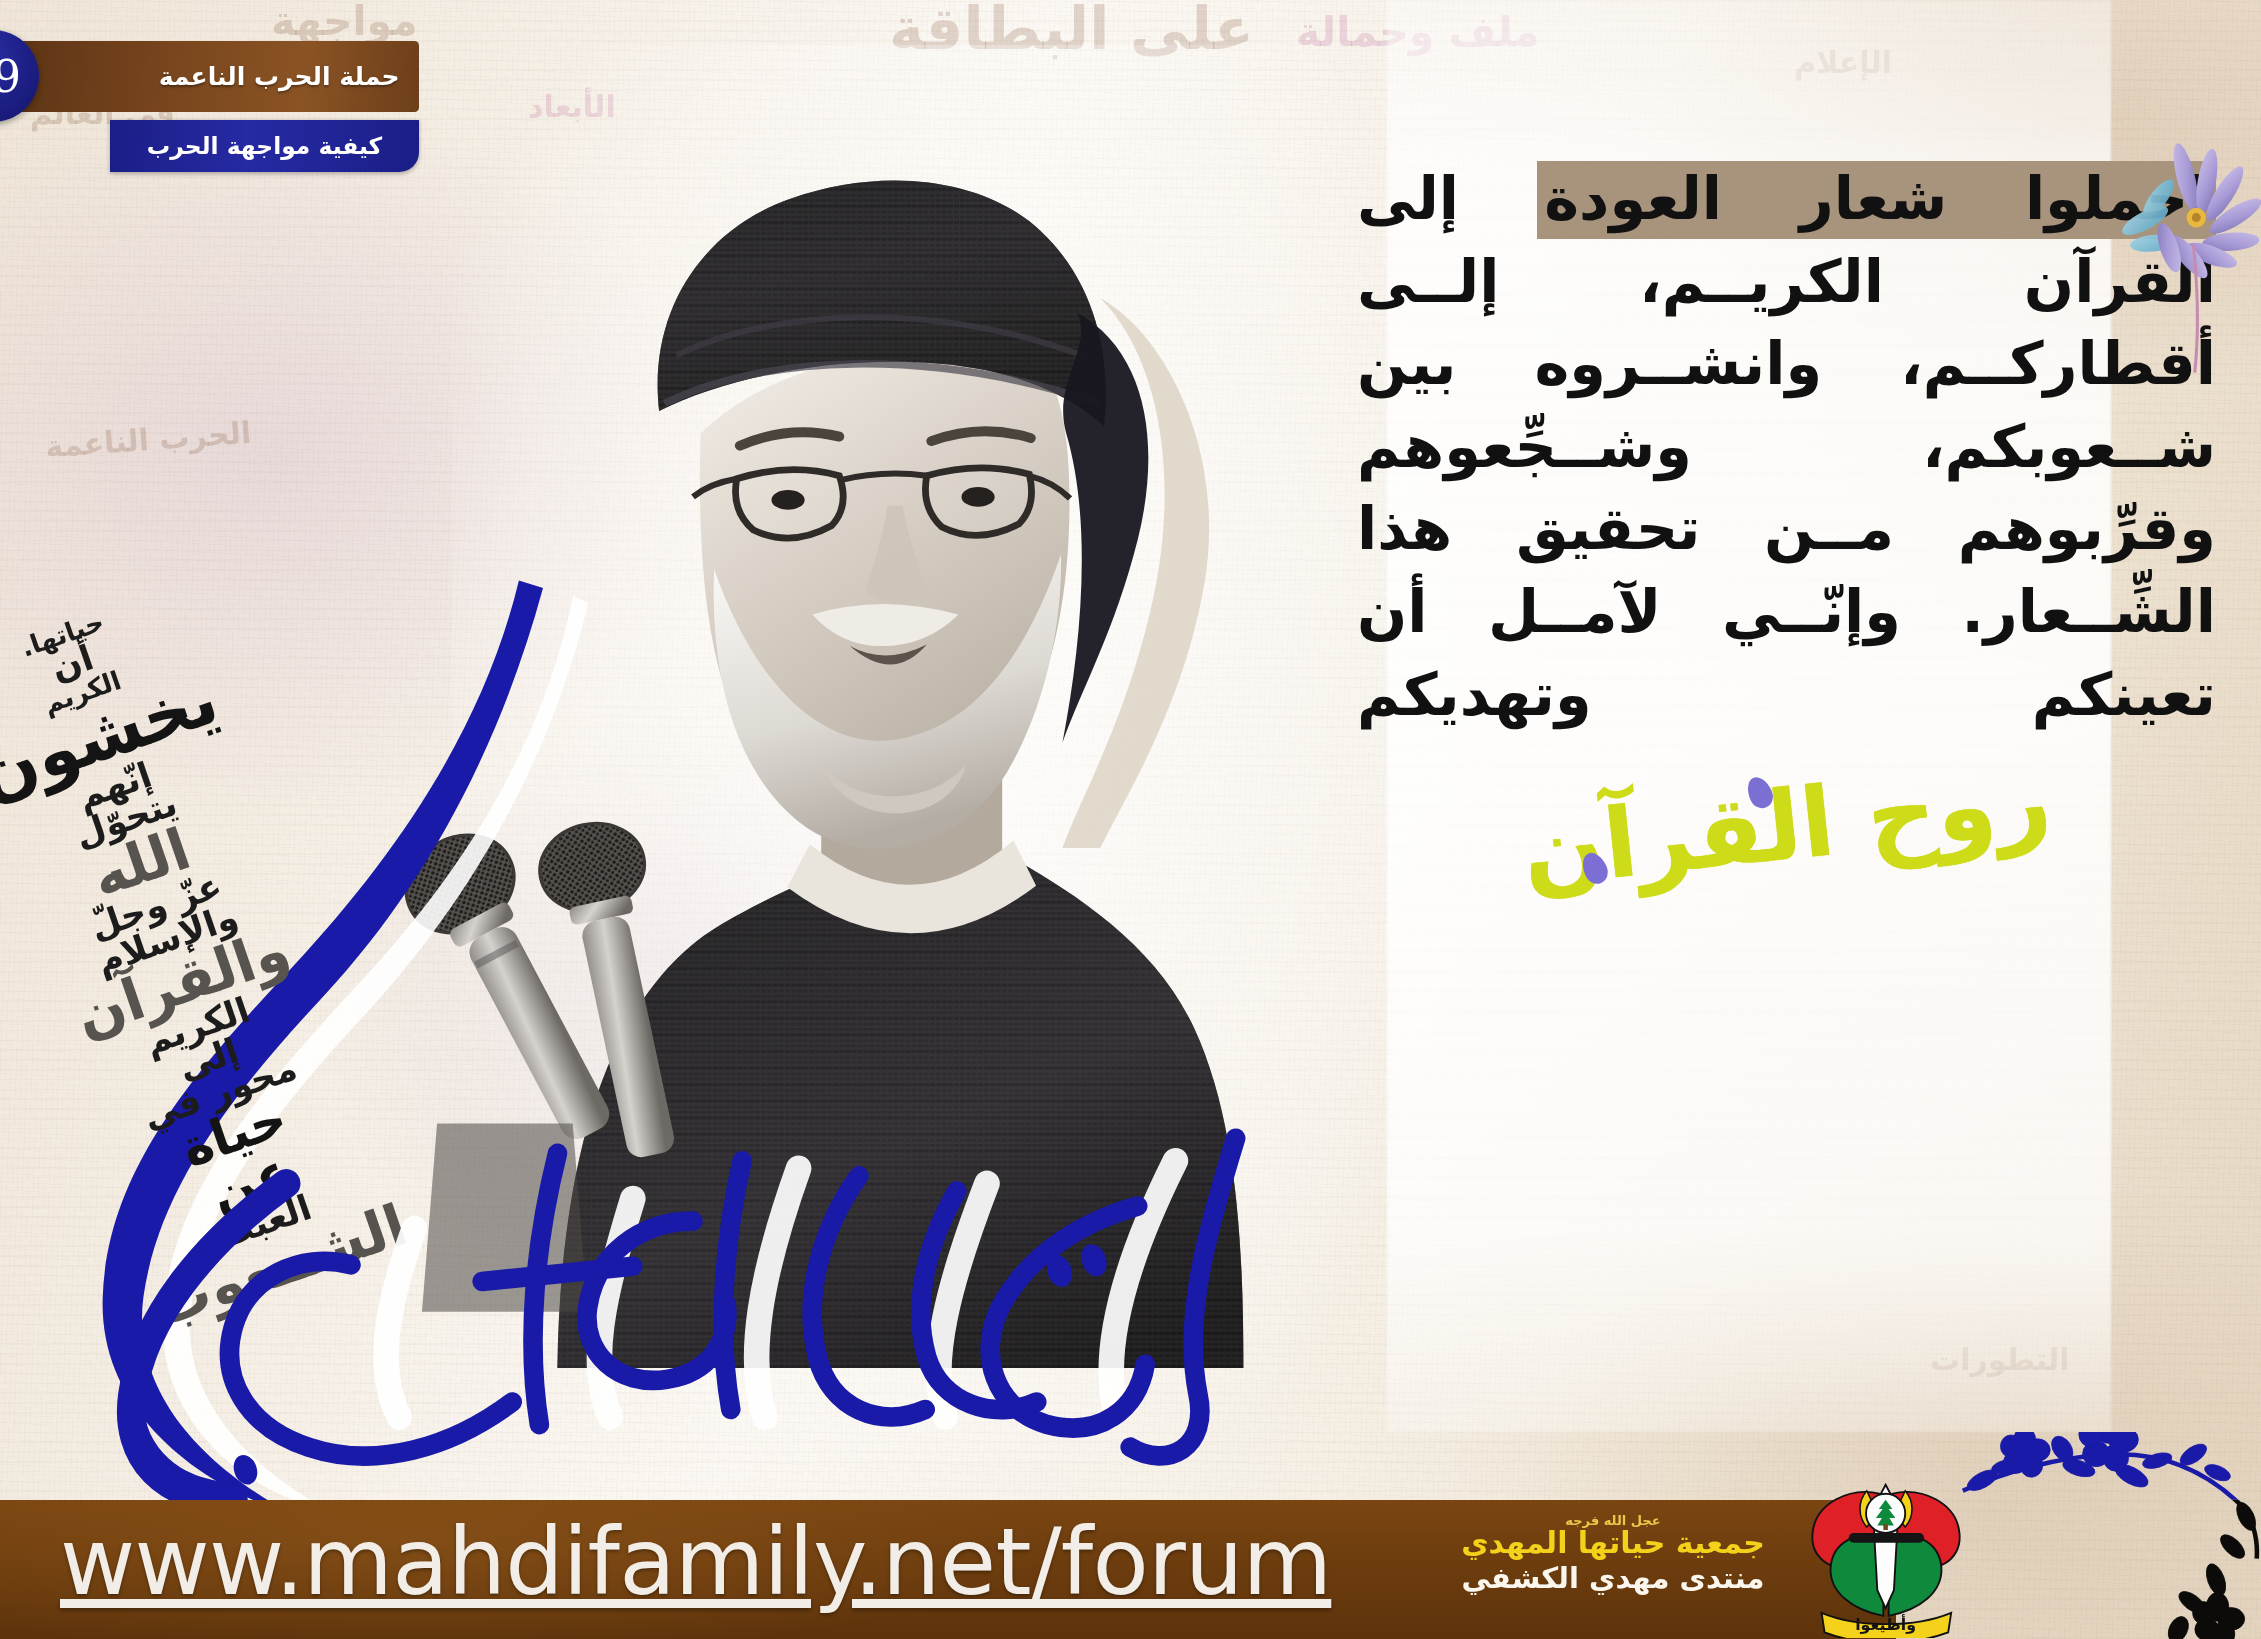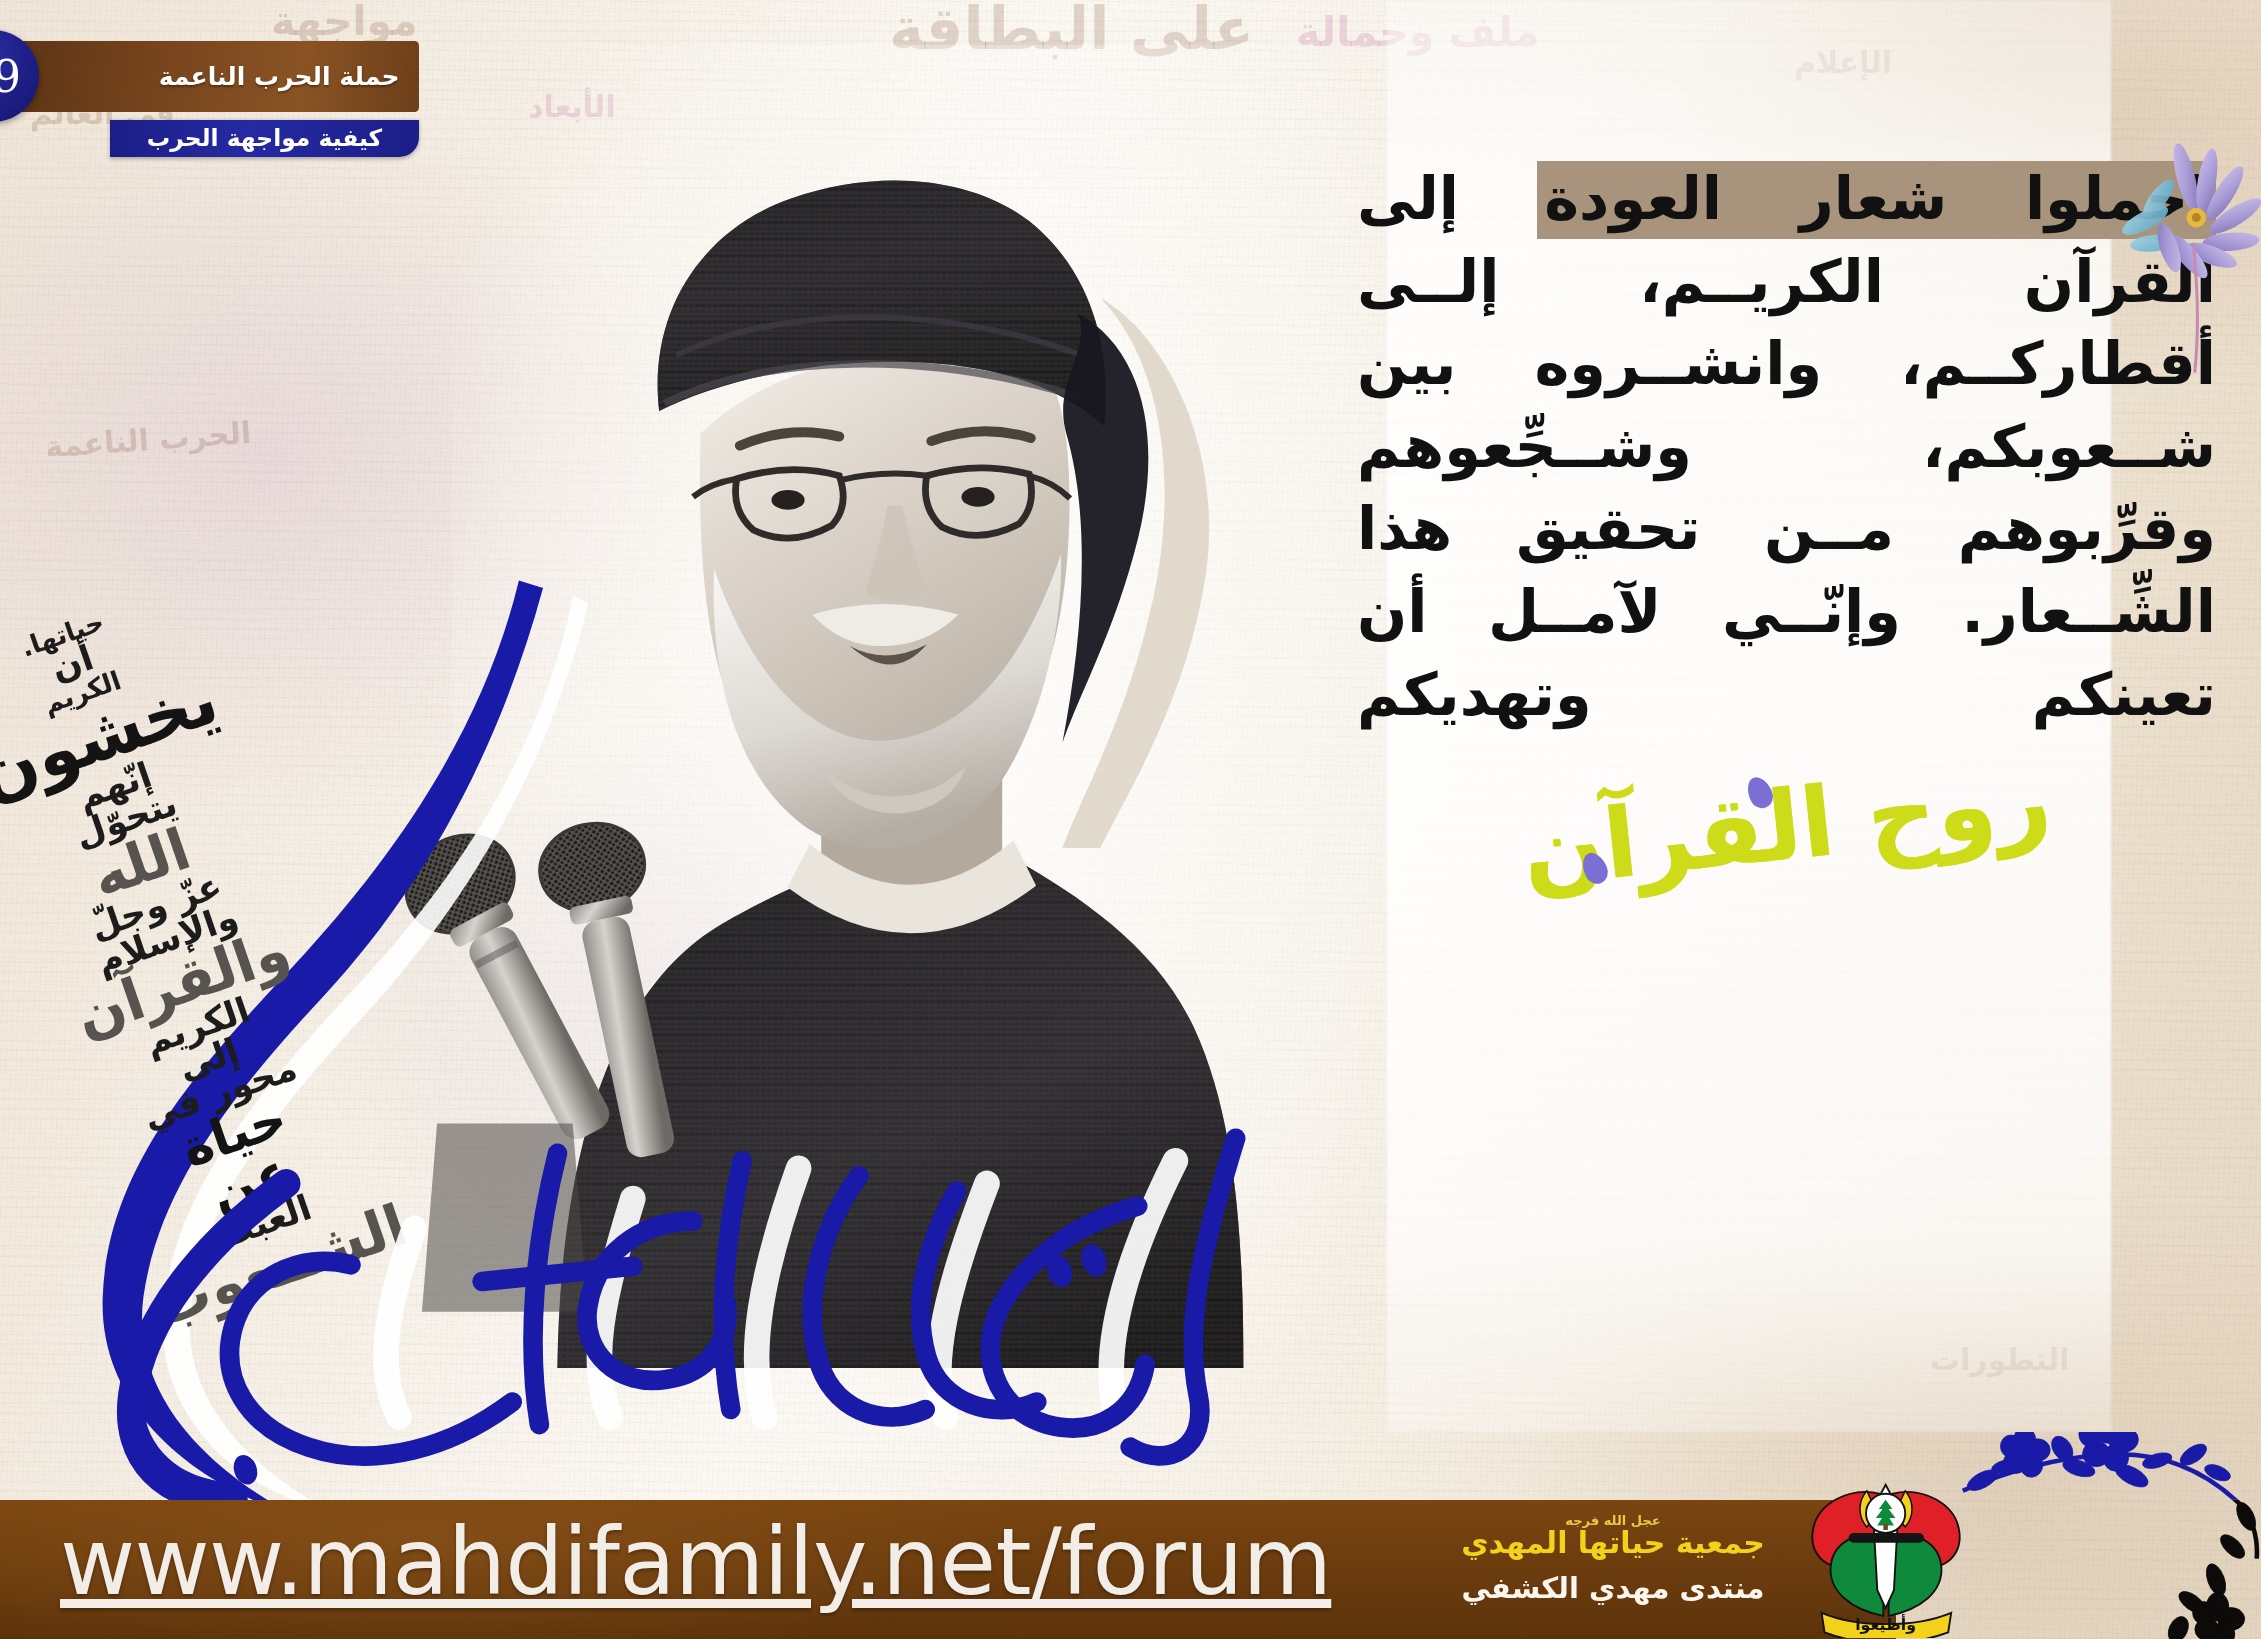--- a/index.html
+++ b/index.html
@@ -78,21 +78,21 @@
     position:absolute; left:-53px; top:-10.6px;
     width:92px; height:92px; border-radius:50%;
     background:radial-gradient(circle at 36% 30%, #2c31a8 0%, #1d1f86 55%, #14156b 100%);
     box-shadow:0 2.3px 6.8px rgba(0,0,0,.35);
     display:flex; align-items:center; justify-content:center;
     color:#fff; font-size:44px; font-weight:400;
     font-family:"DejaVu Serif","Liberation Serif",serif;
   }
   #header-sub {
     margin-top:7.5px; margin-right:0;
-    width:309px; height:37px;
+    width:309px; height:52px;
     background:linear-gradient(92deg,#1b1e86 0%,#262aa3 45%,#1b1e86 100%);
     border-radius:0 0 19.6px 0;
     display:flex; align-items:center; justify-content:center;
     color:#fff; font-size:23.4px; font-weight:700;
     box-shadow:0 1.5px 4.5px rgba(0,0,0,.28);
   }
 
   
   #portrait-wrap {
     position:absolute; left:399px; top:87px; width:950px; height:1296px; z-index:20;
@@ -167,21 +167,21 @@
     color:#f2ede6; direction:ltr; letter-spacing:-0.8px;
     font-family:"DejaVu Sans","Liberation Sans",sans-serif;
     text-shadow:0 2.3px 3.8px rgba(0,0,0,.35);
   }
   #footer-org {
     position:absolute; left:1432px; top:14px; width:362px;
     direction:rtl; text-align:center;
   }
   #org-top { color:#f4d11a; font-size:30px; font-weight:700; line-height:1.15; white-space:nowrap; }
   #org-pbuh { color:#e8c84a; font-size:13px; font-weight:700; display:block; margin-bottom:-3px; }
-  #org-bottom { color:#fbf7ef; font-size:29px; font-weight:700; line-height:1.2; margin-top:11px; white-space:nowrap; }
+  #org-bottom { color:#fbf7ef; font-size:29px; font-weight:700; line-height:1.2; margin-top:1px; white-space:nowrap; }
   #scout-emblem { position:absolute; left:1805px; top:1483px; width:162px; height:155px; z-index:62; }
   #footer-flowers { position:absolute; left:1952px; top:1432px; width:317px; height:211px; z-index:61; }
 </style>
 </head>
 <body>
 
 <div id="poster">
 
   <div id="paper-lines"></div>
   <div id="paper-fibers"></div>

